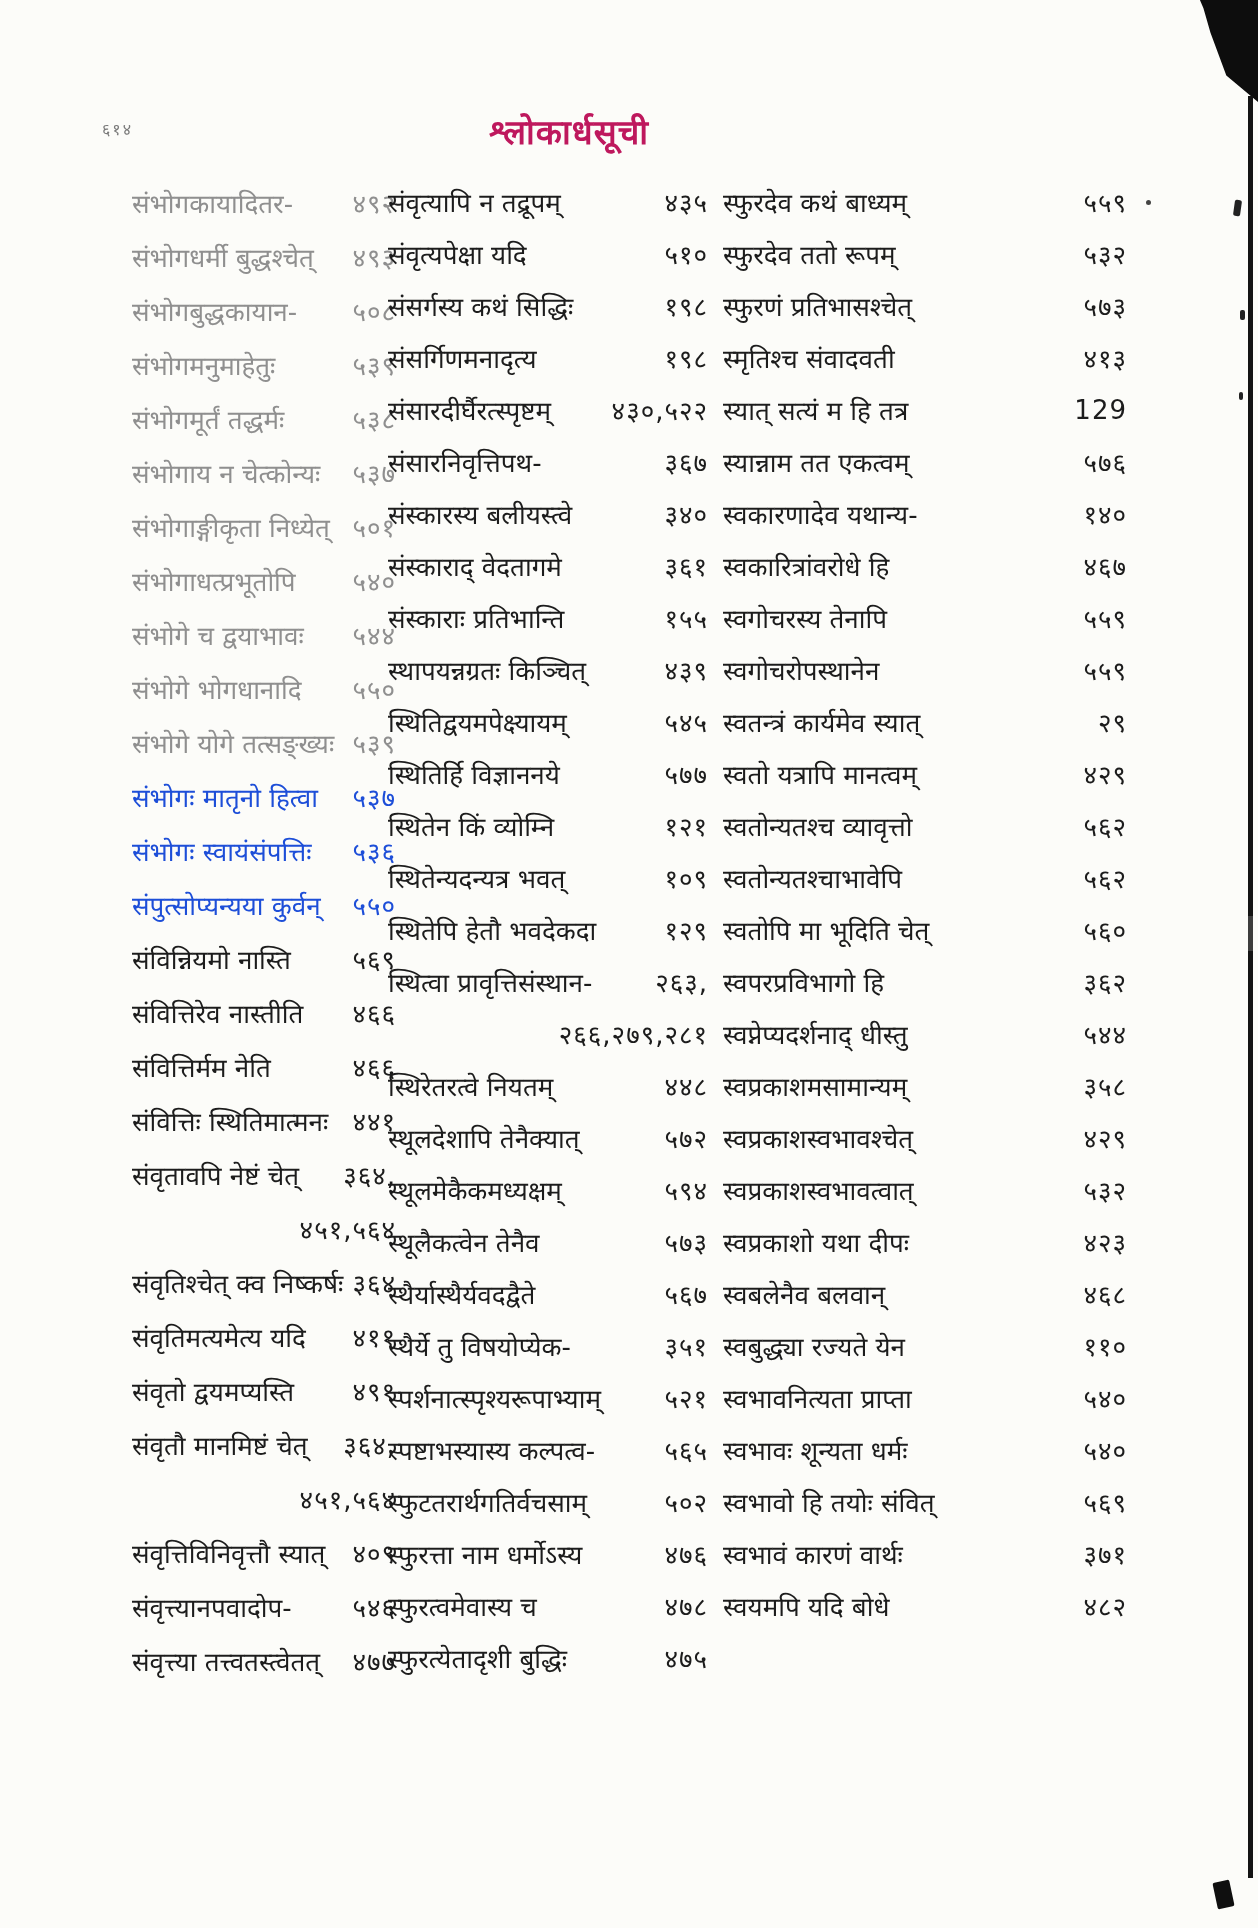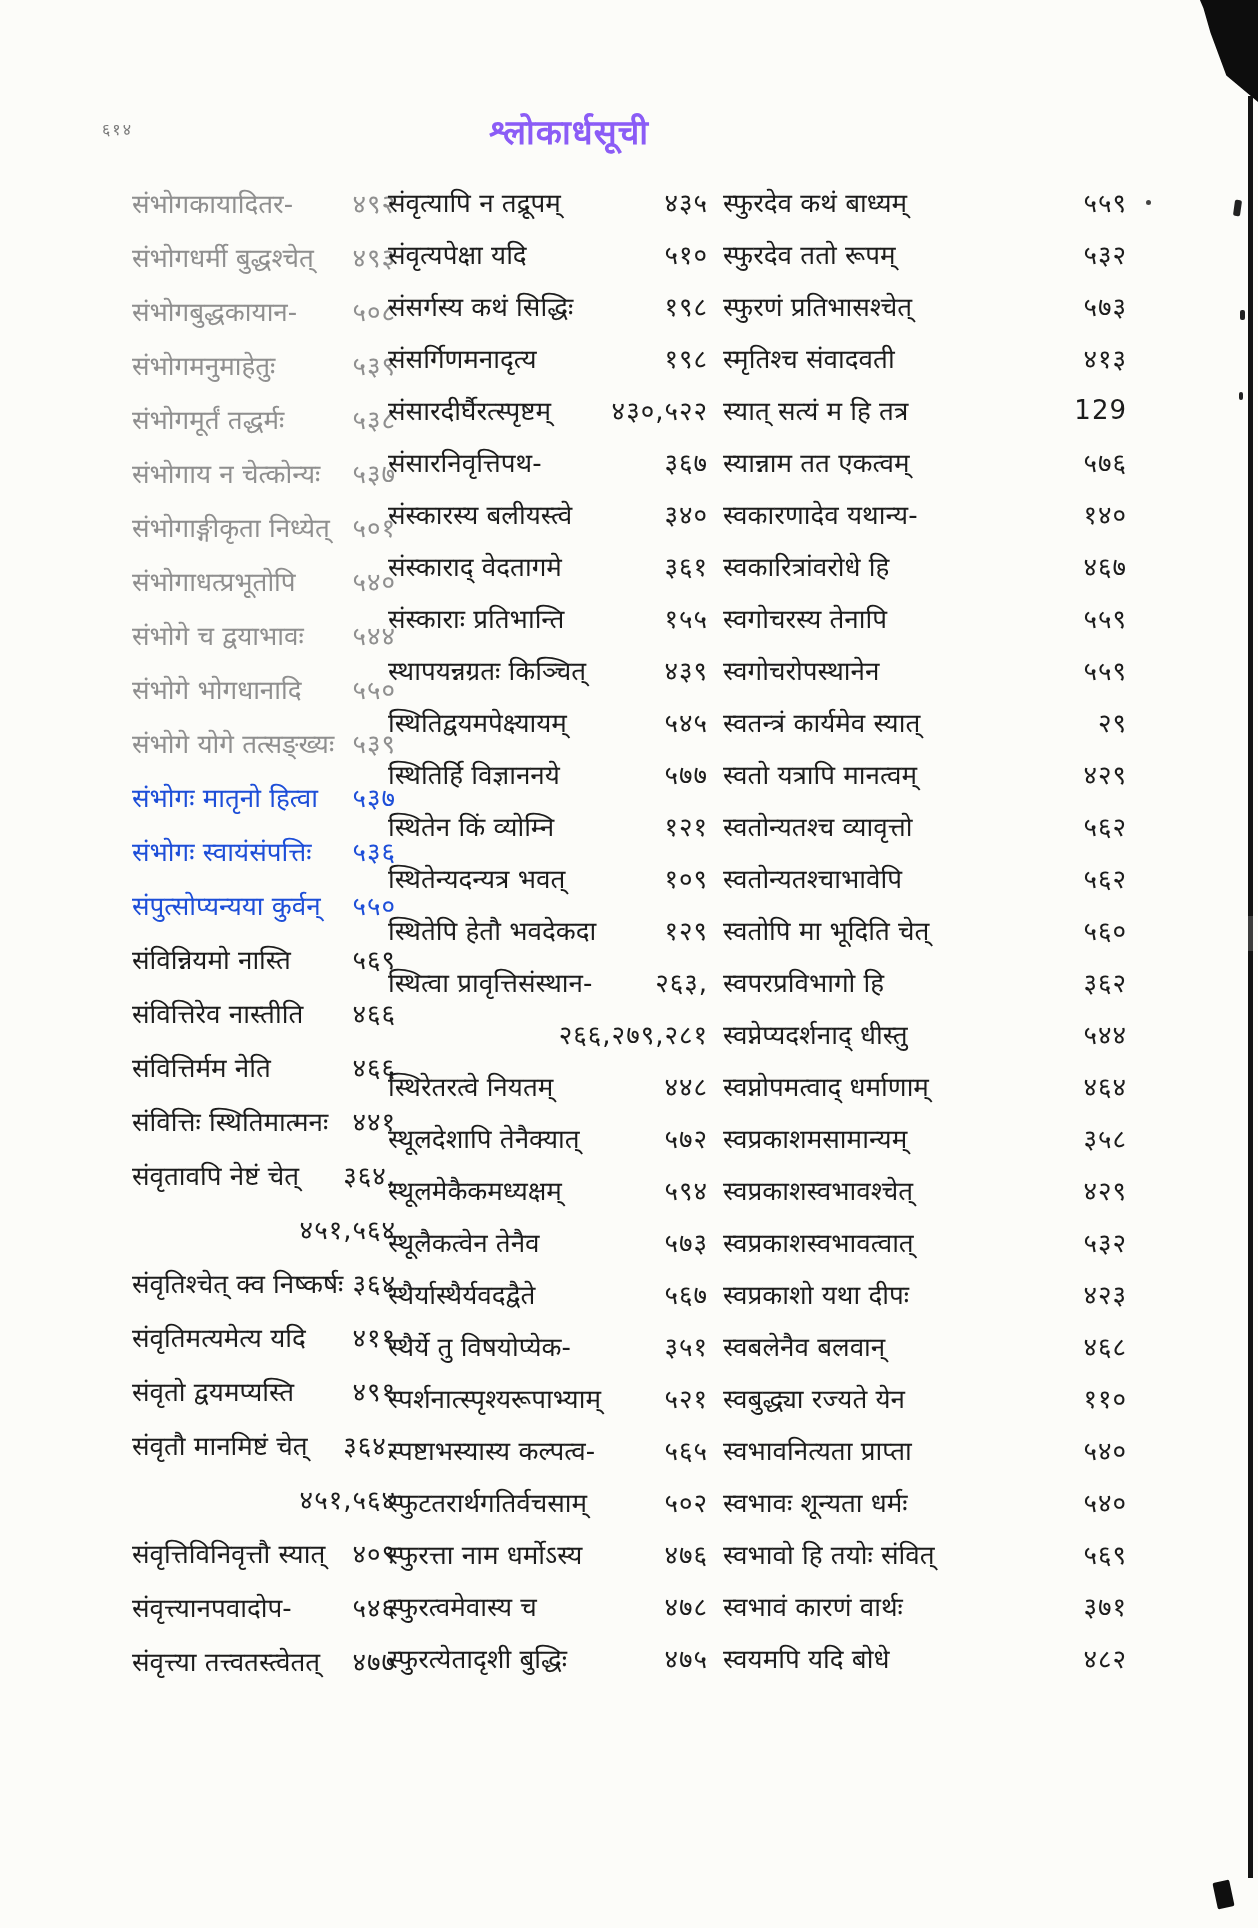--- a/index.html
+++ b/index.html
@@ -10,21 +10,21 @@
     color:#1c1c1c;
   }
   .sheet{position:absolute;inset:0;}
   
   .hdr-pageno{
     position:absolute;left:102px;top:118px;
     font-size:16px;color:#7a7a7a;letter-spacing:2px;
   }
   .hdr-title{
     position:absolute;left:0;right:120px;top:108px;text-align:center;
-    font-size:34px;font-weight:bold;color:#8b5cf6;letter-spacing:1px;
+    font-size:34px;font-weight:bold;color:#be185d;letter-spacing:1px;
   }
   
   .col{position:absolute;top:176px;}
   .col--0{left:100px;width:296px;}
   .col--1{left:388px;width:320px;}
   .col--2{left:723px;width:404px;}
   .row{
     display:flex;justify-content:space-between;align-items:center;
     height:52px;font-size:26px;white-space:nowrap;
   }
@@ -353,24 +353,20 @@
       </div>
       <div class="row">
         <span class="t">स्वपरप्रविभागो हि</span>
         <span class="p">३६२</span>
       </div>
       <div class="row">
         <span class="t">स्वप्नेप्यदर्शनाद् धीस्तु</span>
         <span class="p">५४४</span>
       </div>
       <div class="row">
-        <span class="t">स्वप्नोपमत्वाद् धर्माणाम्</span>
-        <span class="p">४६४</span>
-      </div>
-      <div class="row">
         <span class="t">स्वप्रकाशमसामान्यम्</span>
         <span class="p">३५८</span>
       </div>
       <div class="row">
         <span class="t">स्वप्रकाशस्वभावश्चेत्</span>
         <span class="p">४२९</span>
       </div>
       <div class="row">
         <span class="t">स्वप्रकाशस्वभावत्वात्</span>
         <span class="p">५३२</span>

